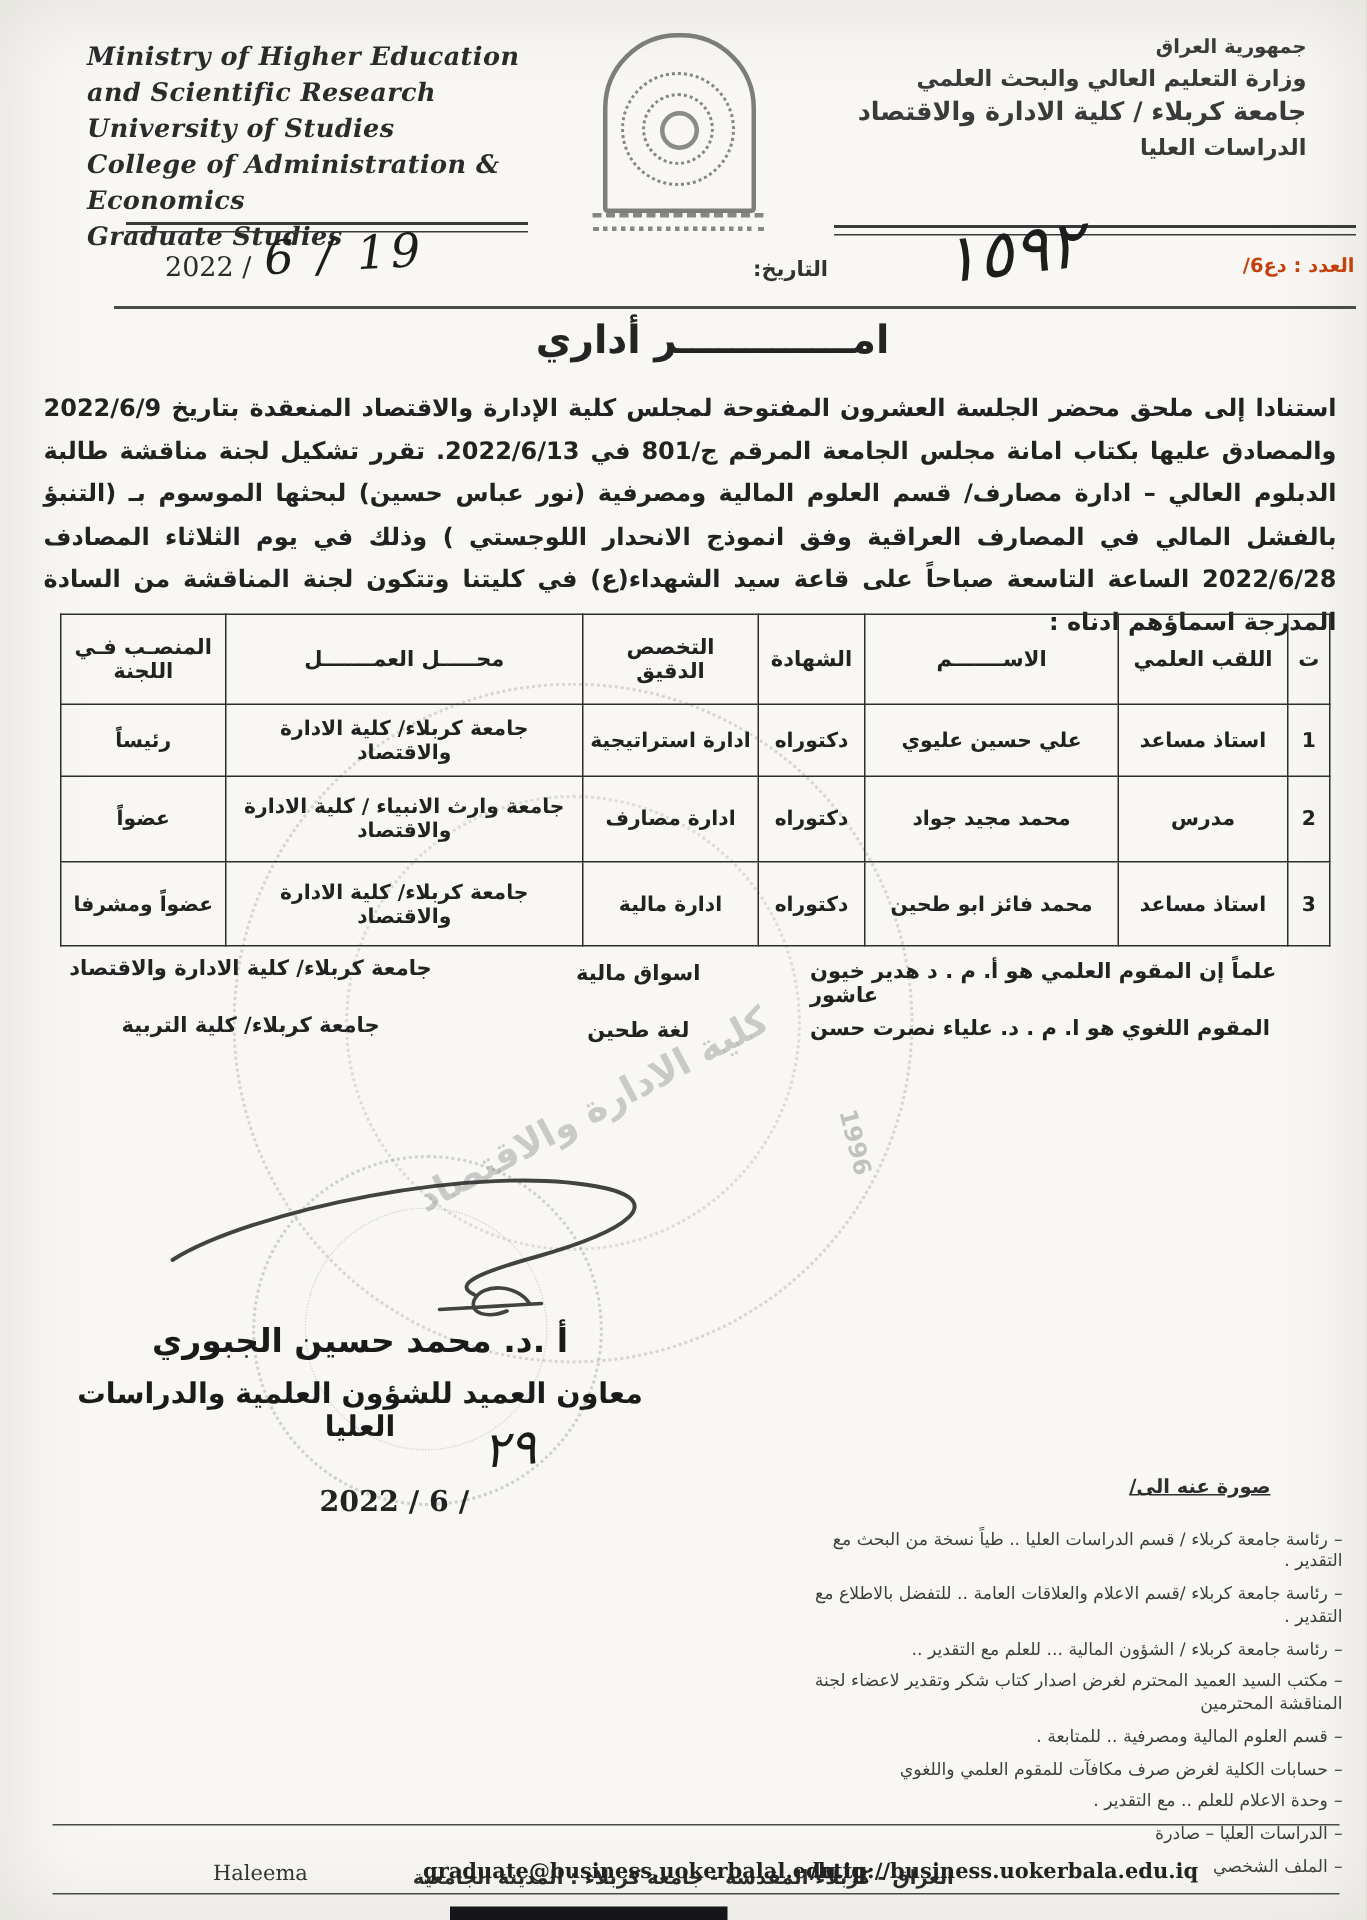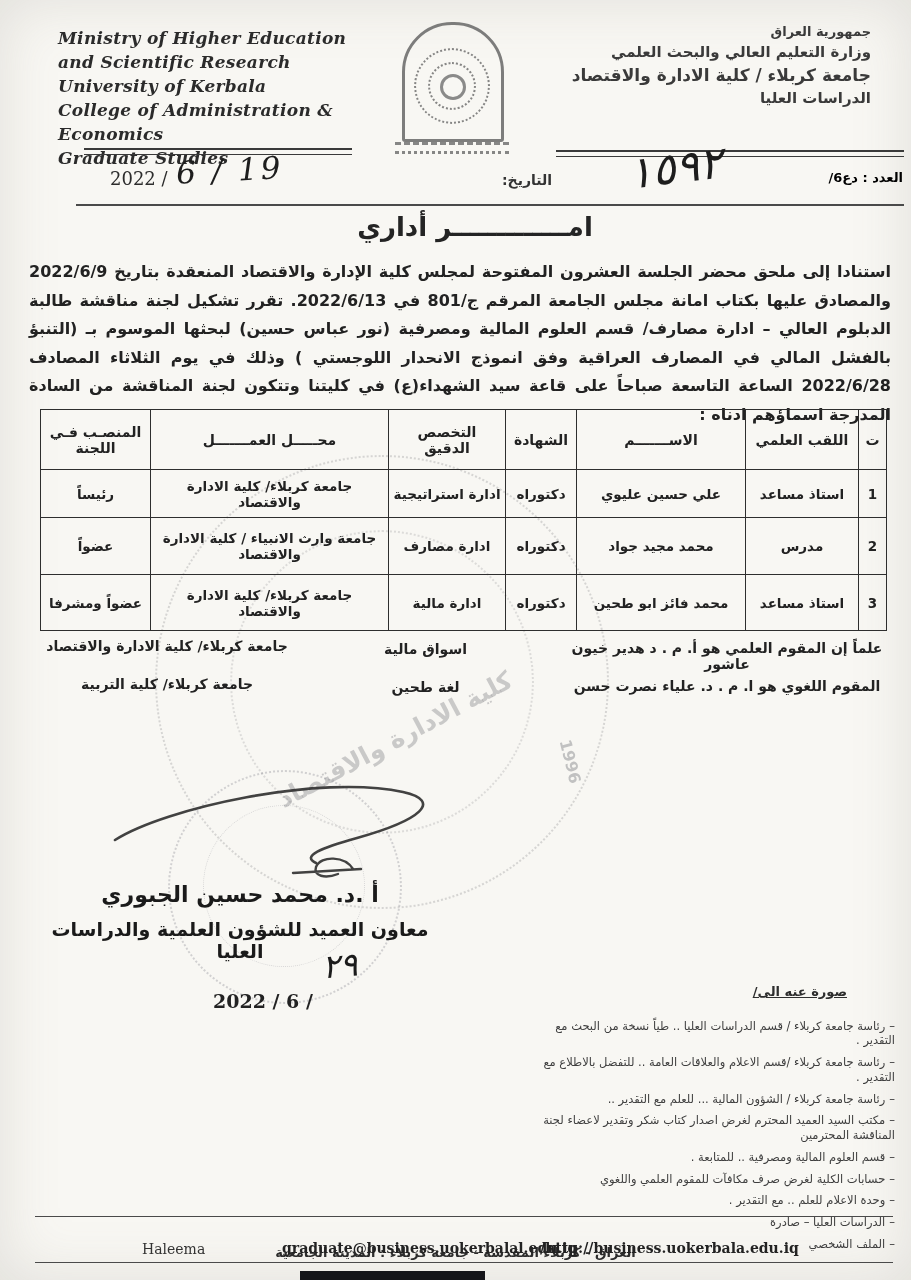--- a/index.html
+++ b/index.html
@@ -36,21 +36,21 @@
   .emblem .arch{
     position:absolute;left:4px;top:8px;width:96px;height:114px;
     border:3px solid #5f5f5f;border-radius:50px 50px 3px 3px;
   }
   .emblem .c1{position:absolute;left:16px;top:34px;width:72px;height:72px;border:2px dotted #6a6a6a;border-radius:50%;}
   .emblem .c2{position:absolute;left:30px;top:48px;width:44px;height:44px;border:2px dotted #6a6a6a;border-radius:50%;}
   .emblem .c3{position:absolute;left:42px;top:60px;width:20px;height:20px;border:3px solid #6f6f6f;border-radius:50%;}
   .emblem .b1{position:absolute;left:-3px;top:128px;width:114px;height:0;border-top:3px dashed #6a6a6a;}
   .emblem .b2{position:absolute;left:-3px;top:137px;width:114px;height:0;border-top:3px dotted #6a6a6a;}
   
-  .num-label{position:absolute;right:8px;top:170px;font-size:13px;font-weight:bold;direction:rtl;color:#000000;}
+  .num-label{position:absolute;right:8px;top:170px;font-size:13px;font-weight:bold;direction:rtl;color:#c2410c;}
   .num-hand{
     position:absolute;left:628px;top:142px;font-size:44px;color:#1d1d1d;
     font-family:"DejaVu Serif", serif;font-style:italic;transform:rotate(-7deg);letter-spacing:6px;
   }
   .date-label{position:absolute;left:502px;top:172px;font-size:14px;font-weight:bold;direction:rtl;color:#333;}
   .date-printed{position:absolute;left:110px;top:168px;font-size:18px;font-family:"DejaVu Serif", serif;color:#2c2c2c;}
   .date-hand{
     position:absolute;left:176px;top:152px;font-size:31px;color:#1d1d1d;
     font-family:"DejaVu Serif", serif;font-style:italic;transform:rotate(-3deg);letter-spacing:3px;
   }
@@ -70,21 +70,21 @@
   table.committee{
     position:absolute;left:40px;top:409px;width:846px;
     border-collapse:collapse;direction:rtl;table-layout:fixed;
   }
   table.committee th, table.committee td{
     border:1.7px solid #2e2e2e;padding:2px 4px;
     font-size:13.5px;font-weight:600;text-align:center;vertical-align:middle;color:#222;
   }
   table.committee th{font-weight:bold;font-size:14px;}
   
-  .eval-text{position:absolute;right:10px;width:348px;direction:rtl;text-align:center;font-size:14px;font-weight:600;color:#222;}
+  .eval-text{position:absolute;right:23px;width:348px;direction:rtl;text-align:left;font-size:14px;font-weight:600;color:#222;}
   .eval-field{position:absolute;left:378px;width:95px;text-align:center;font-size:14px;font-weight:600;direction:rtl;color:#222;}
   .eval-org{position:absolute;left:42px;width:250px;text-align:center;font-size:14px;font-weight:600;direction:rtl;color:#222;}
   
   .wm{position:absolute;border-radius:50%;pointer-events:none;}
   .wm-o{left:155px;top:455px;width:450px;height:450px;border:2.5px dotted rgba(125,125,128,.28);}
   .wm-i{left:230px;top:530px;width:300px;height:300px;border:2px dotted rgba(125,125,128,.22);}
   .wm-text{
     position:absolute;left:255px;top:725px;width:280px;text-align:center;
     transform:rotate(-28deg);font-size:25px;font-weight:bold;direction:rtl;
     color:rgba(110,112,118,.34);pointer-events:none;
@@ -123,21 +123,21 @@
   <div class="wm wm-o"></div>
   <div class="wm wm-i"></div>
   <div class="wm-text">كلية الادارة والاقتصاد</div>
   <div class="wm-year">1996</div>
   <div class="wm wm-stamp-o"></div>
   <div class="wm wm-stamp-i"></div>
 
   <div class="en-block">
     <div>Ministry of Higher Education</div>
     <div>and Scientific Research</div>
-    <div>University of Kerbala</div>
+    <div>University of Studies</div>
     <div>College of Administration &amp; Economics</div>
     <div>Graduate Studies</div>
   </div>
   <div class="rule-double rule-en"></div>
 
   <div class="emblem">
     <div class="arch"></div>
     <div class="c1"></div>
     <div class="c2"></div>
     <div class="c3"></div>

